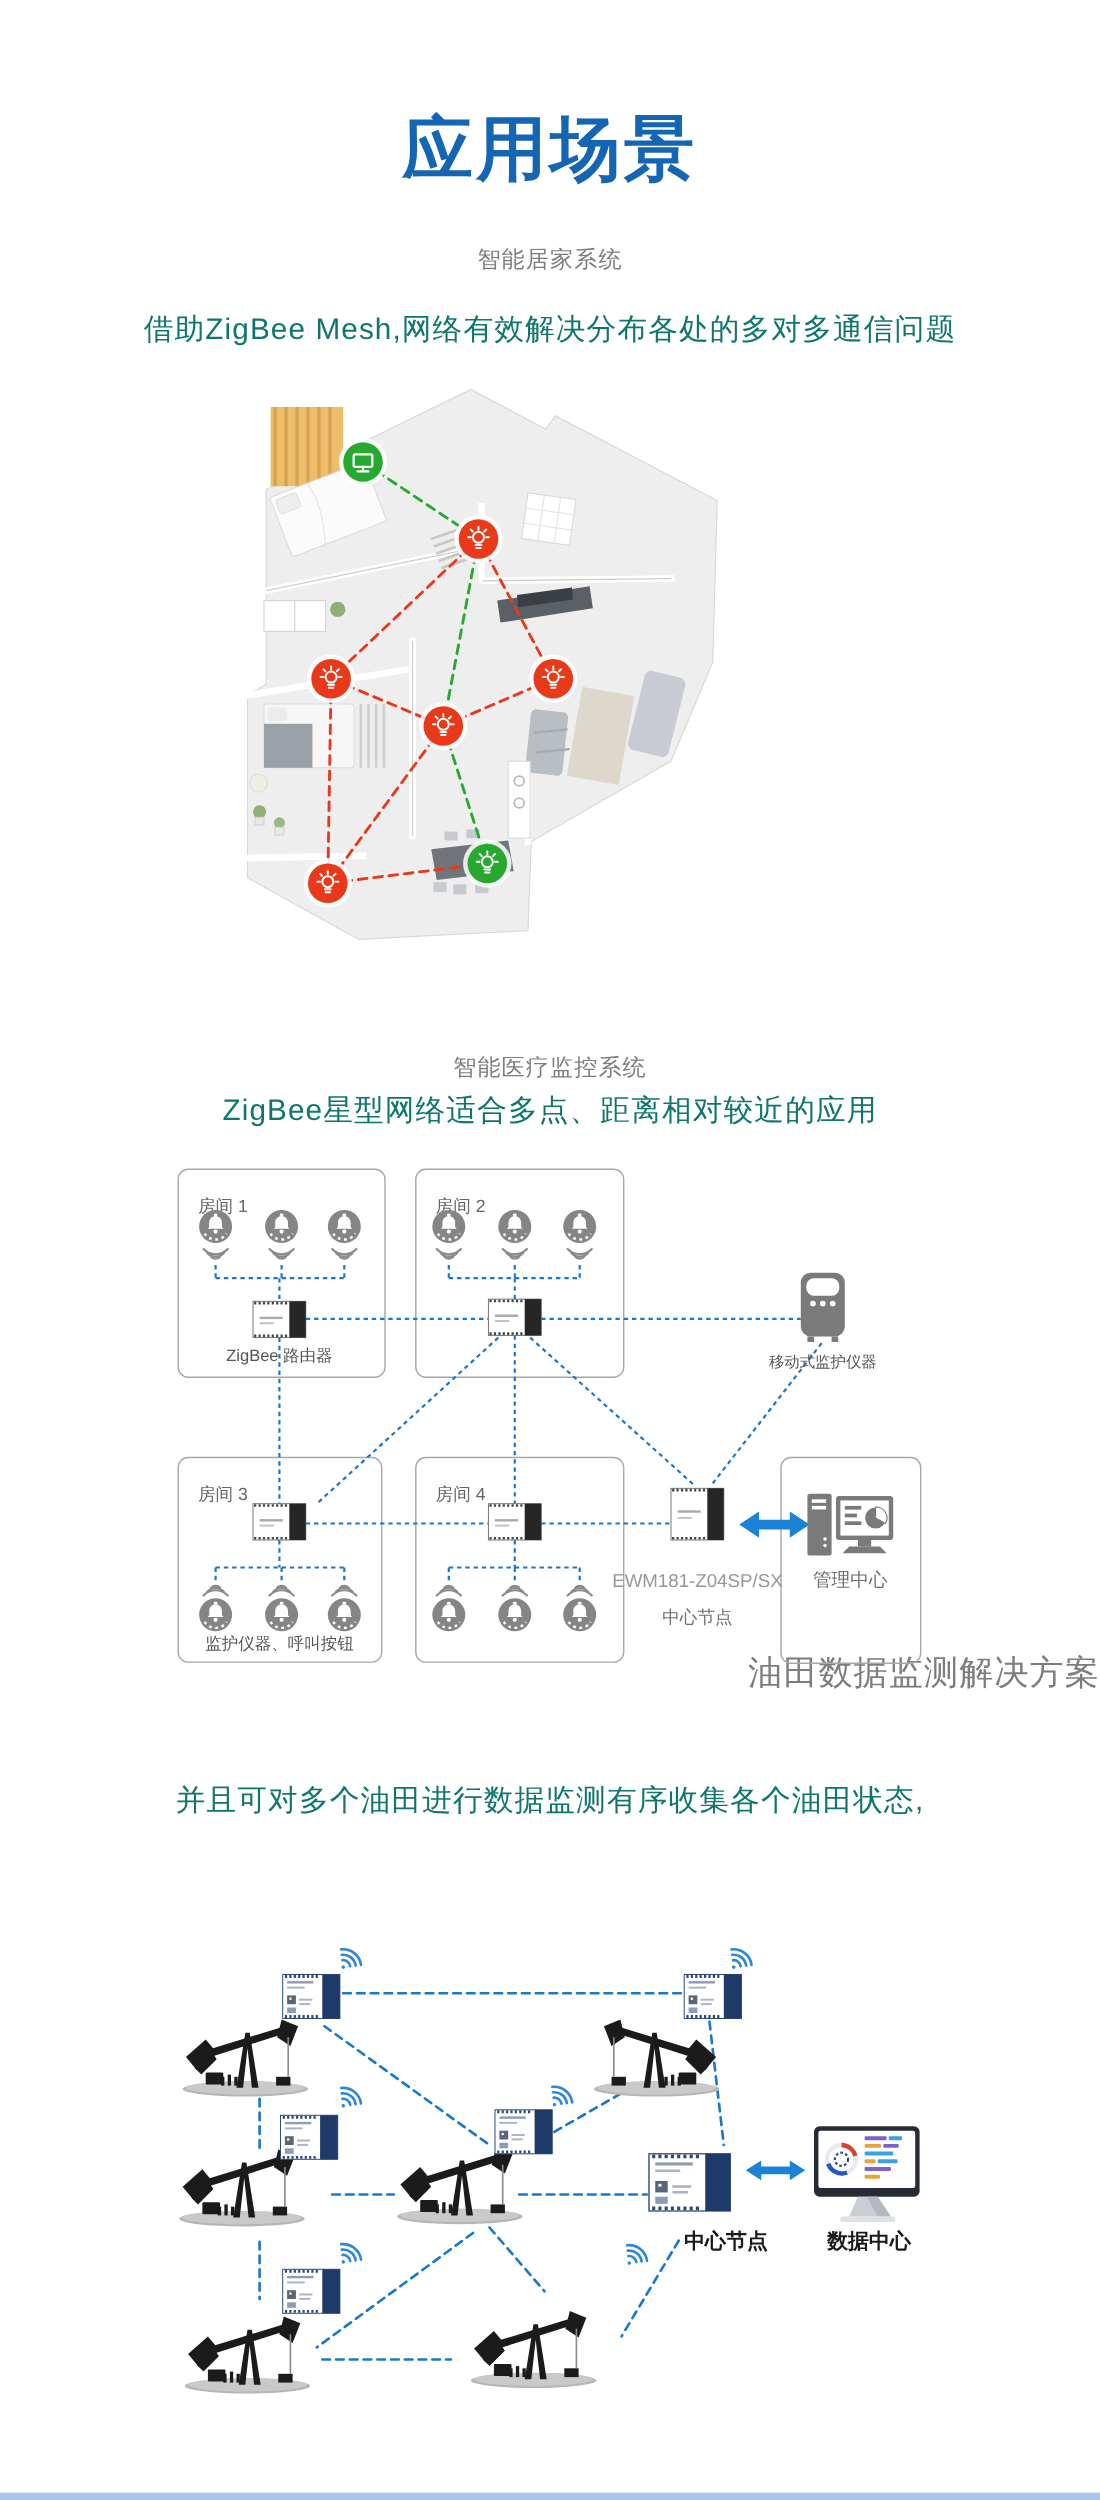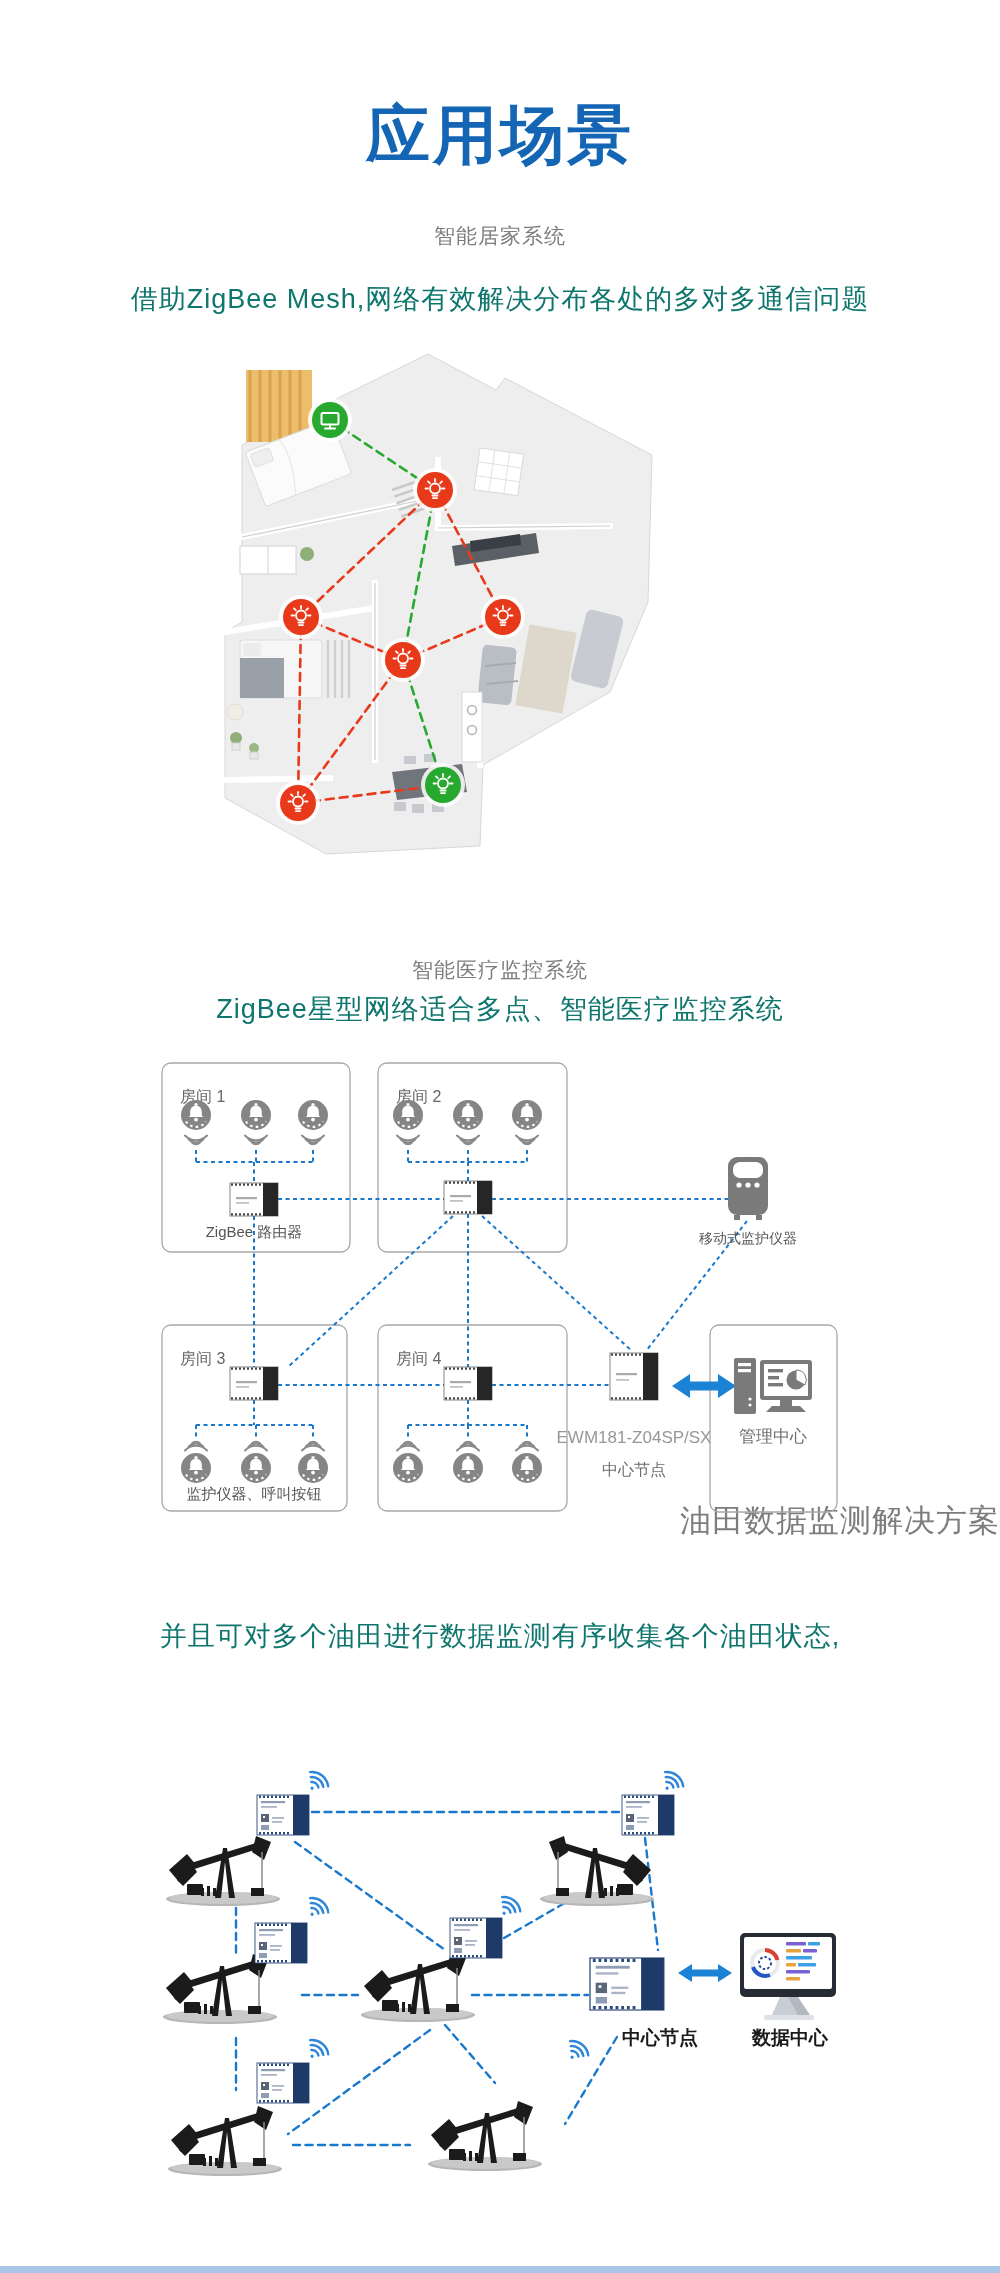--- a/index.html
+++ b/index.html
@@ -32,21 +32,21 @@
 </style>
 </head>
 <body>
 
 <div class="abs ctr" id="main-title">应用场景</div>
 
 <div class="abs ctr sec-h" id="home-h">智能居家系统</div>
 <div class="abs ctr sec-p" id="home-p">借助ZigBee Mesh,网络有效解决分布各处的多对多通信问题</div>
 
 <div class="abs ctr sec-h" id="med-h">智能医疗监控系统</div>
-<div class="abs ctr sec-p" id="med-p">ZigBee星型网络适合多点、智能医疗监控系统</div>
+<div class="abs ctr sec-p" id="med-p">ZigBee星型网络适合多点、距离相对较近的应用</div>
 
 <div class="abs ctr sec-h" id="oil-h">油田数据监测解决方案</div>
 <div class="abs ctr sec-p" id="oil-p">
   <div>并且可对多个油田进行数据监测有序收集各个油田状态,</div>
 </div>
 
 <svg class="abs" style="left:180px;top:340px;" width="520" height="530" viewBox="0 0 520 530">
   <defs>
     <g id="bulbnode">
       <circle r="22" fill="#ffffff" opacity="0.85"></circle>

